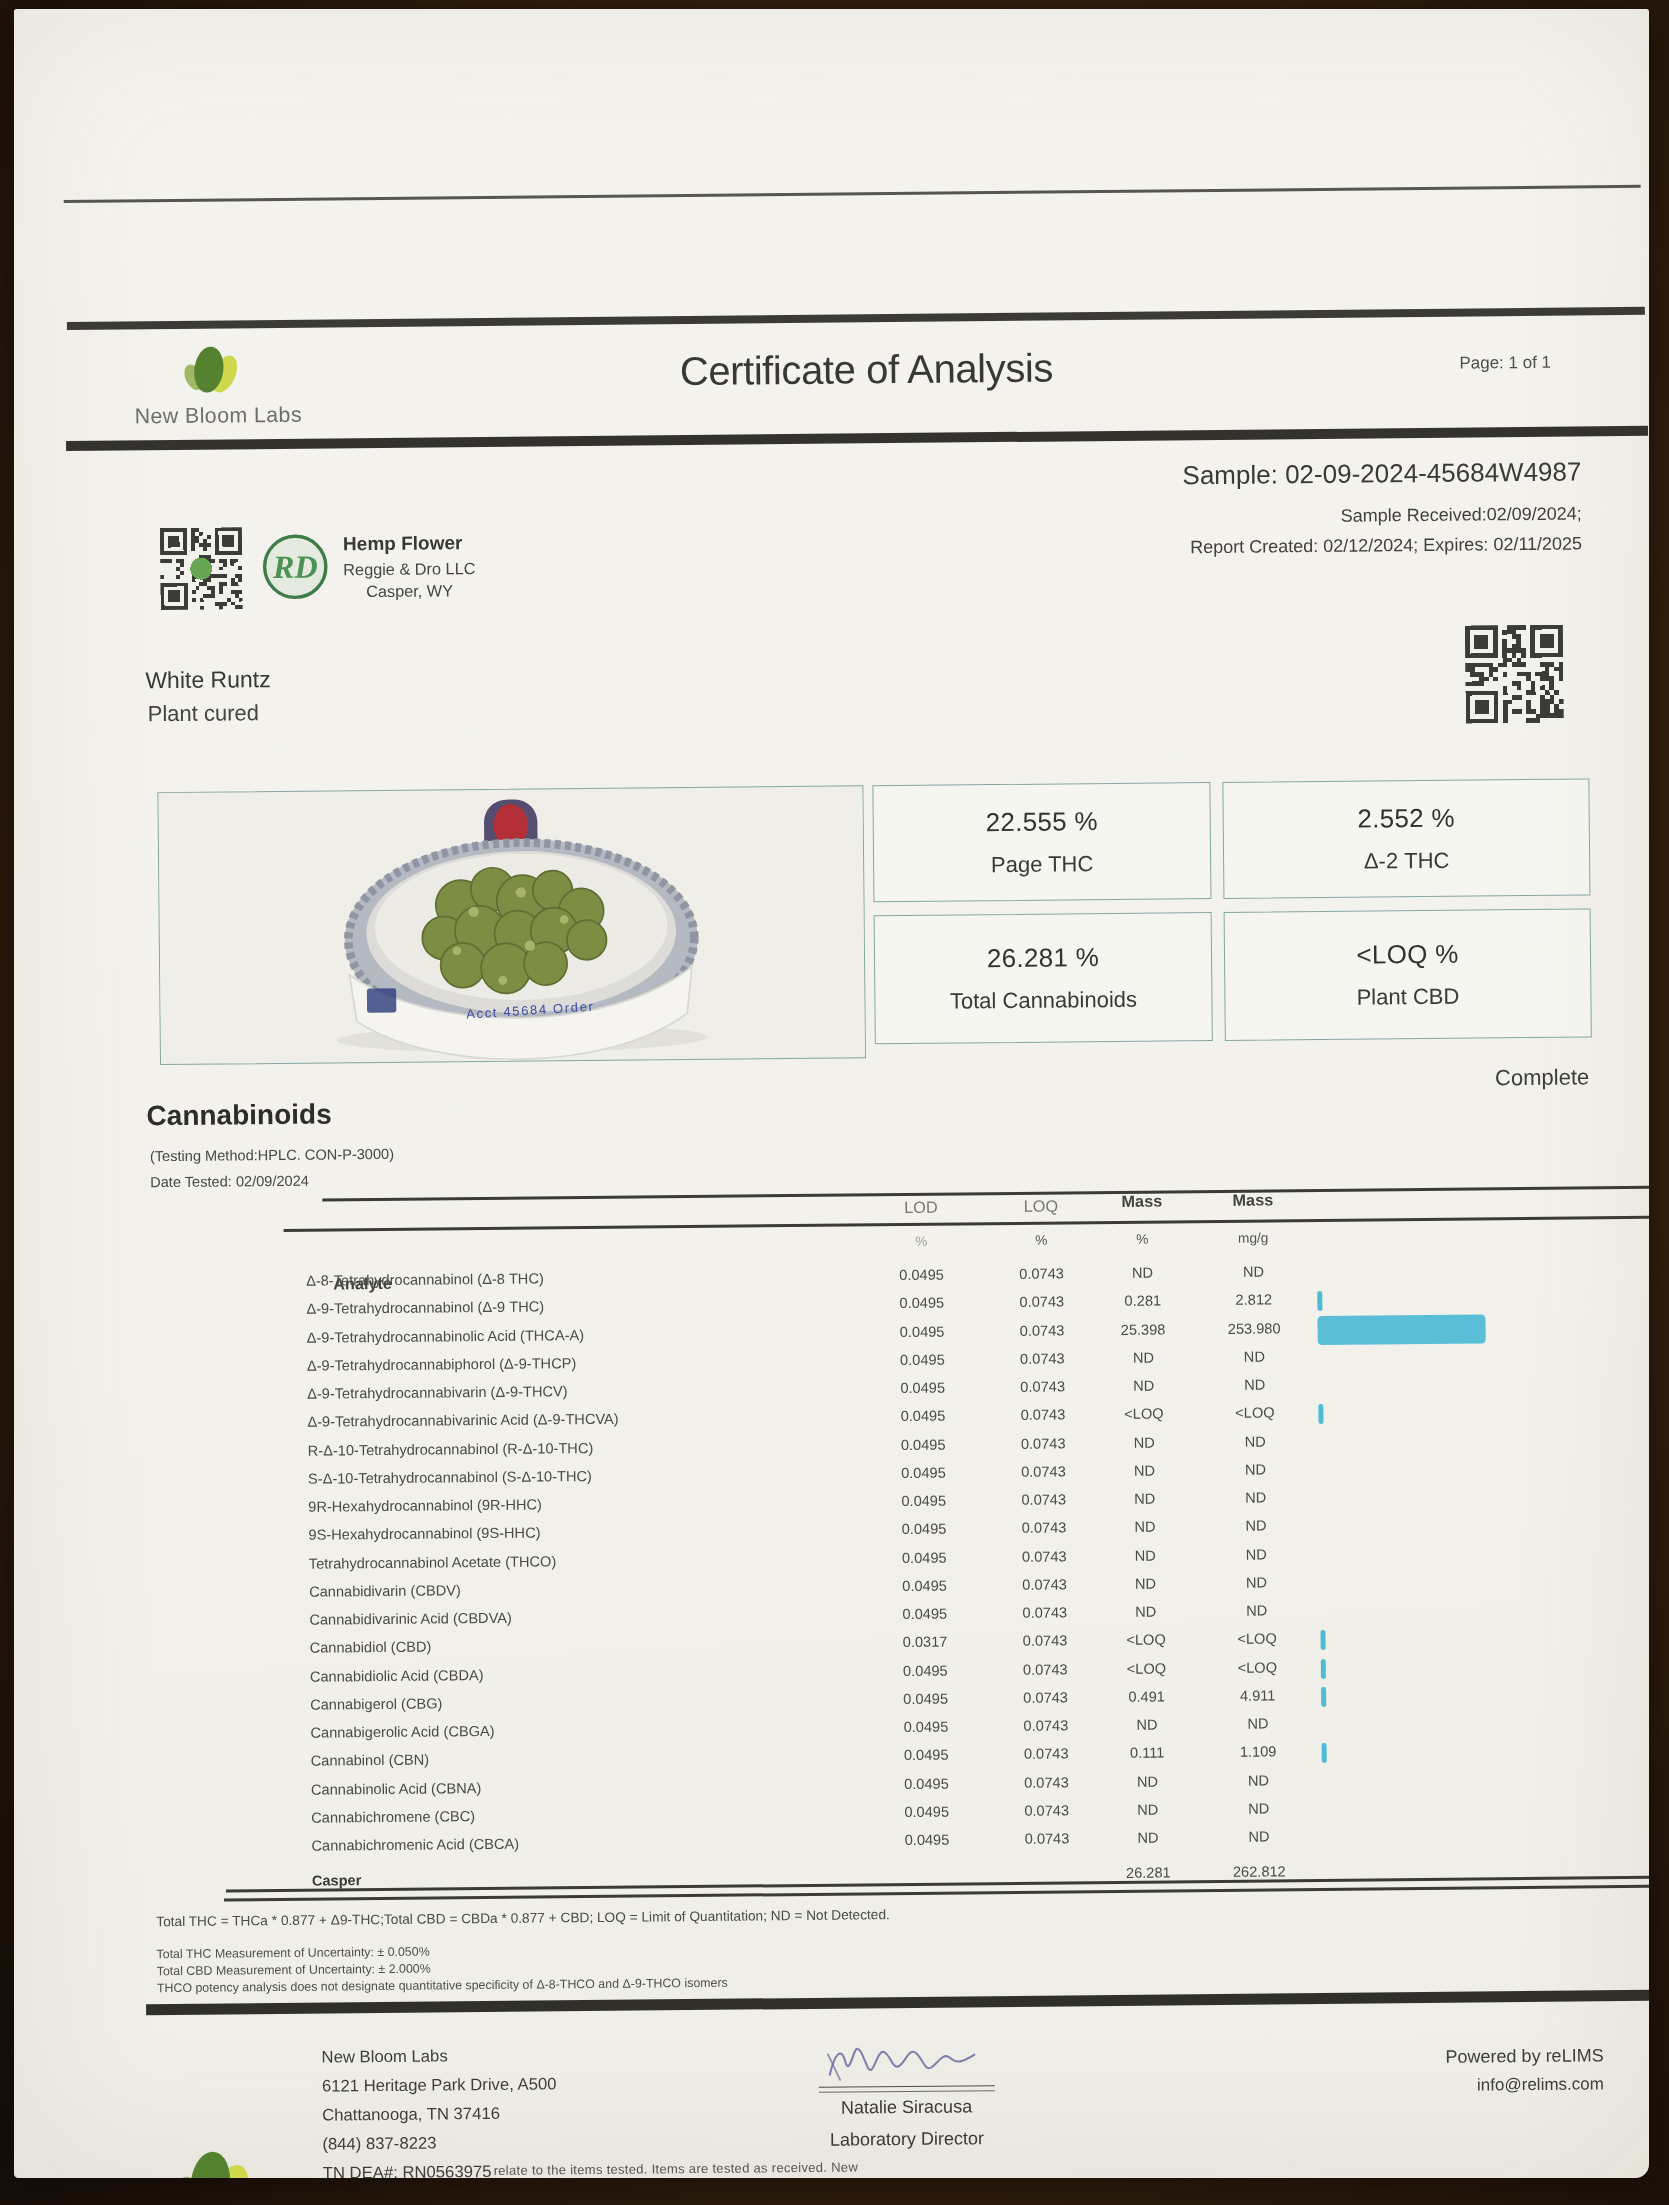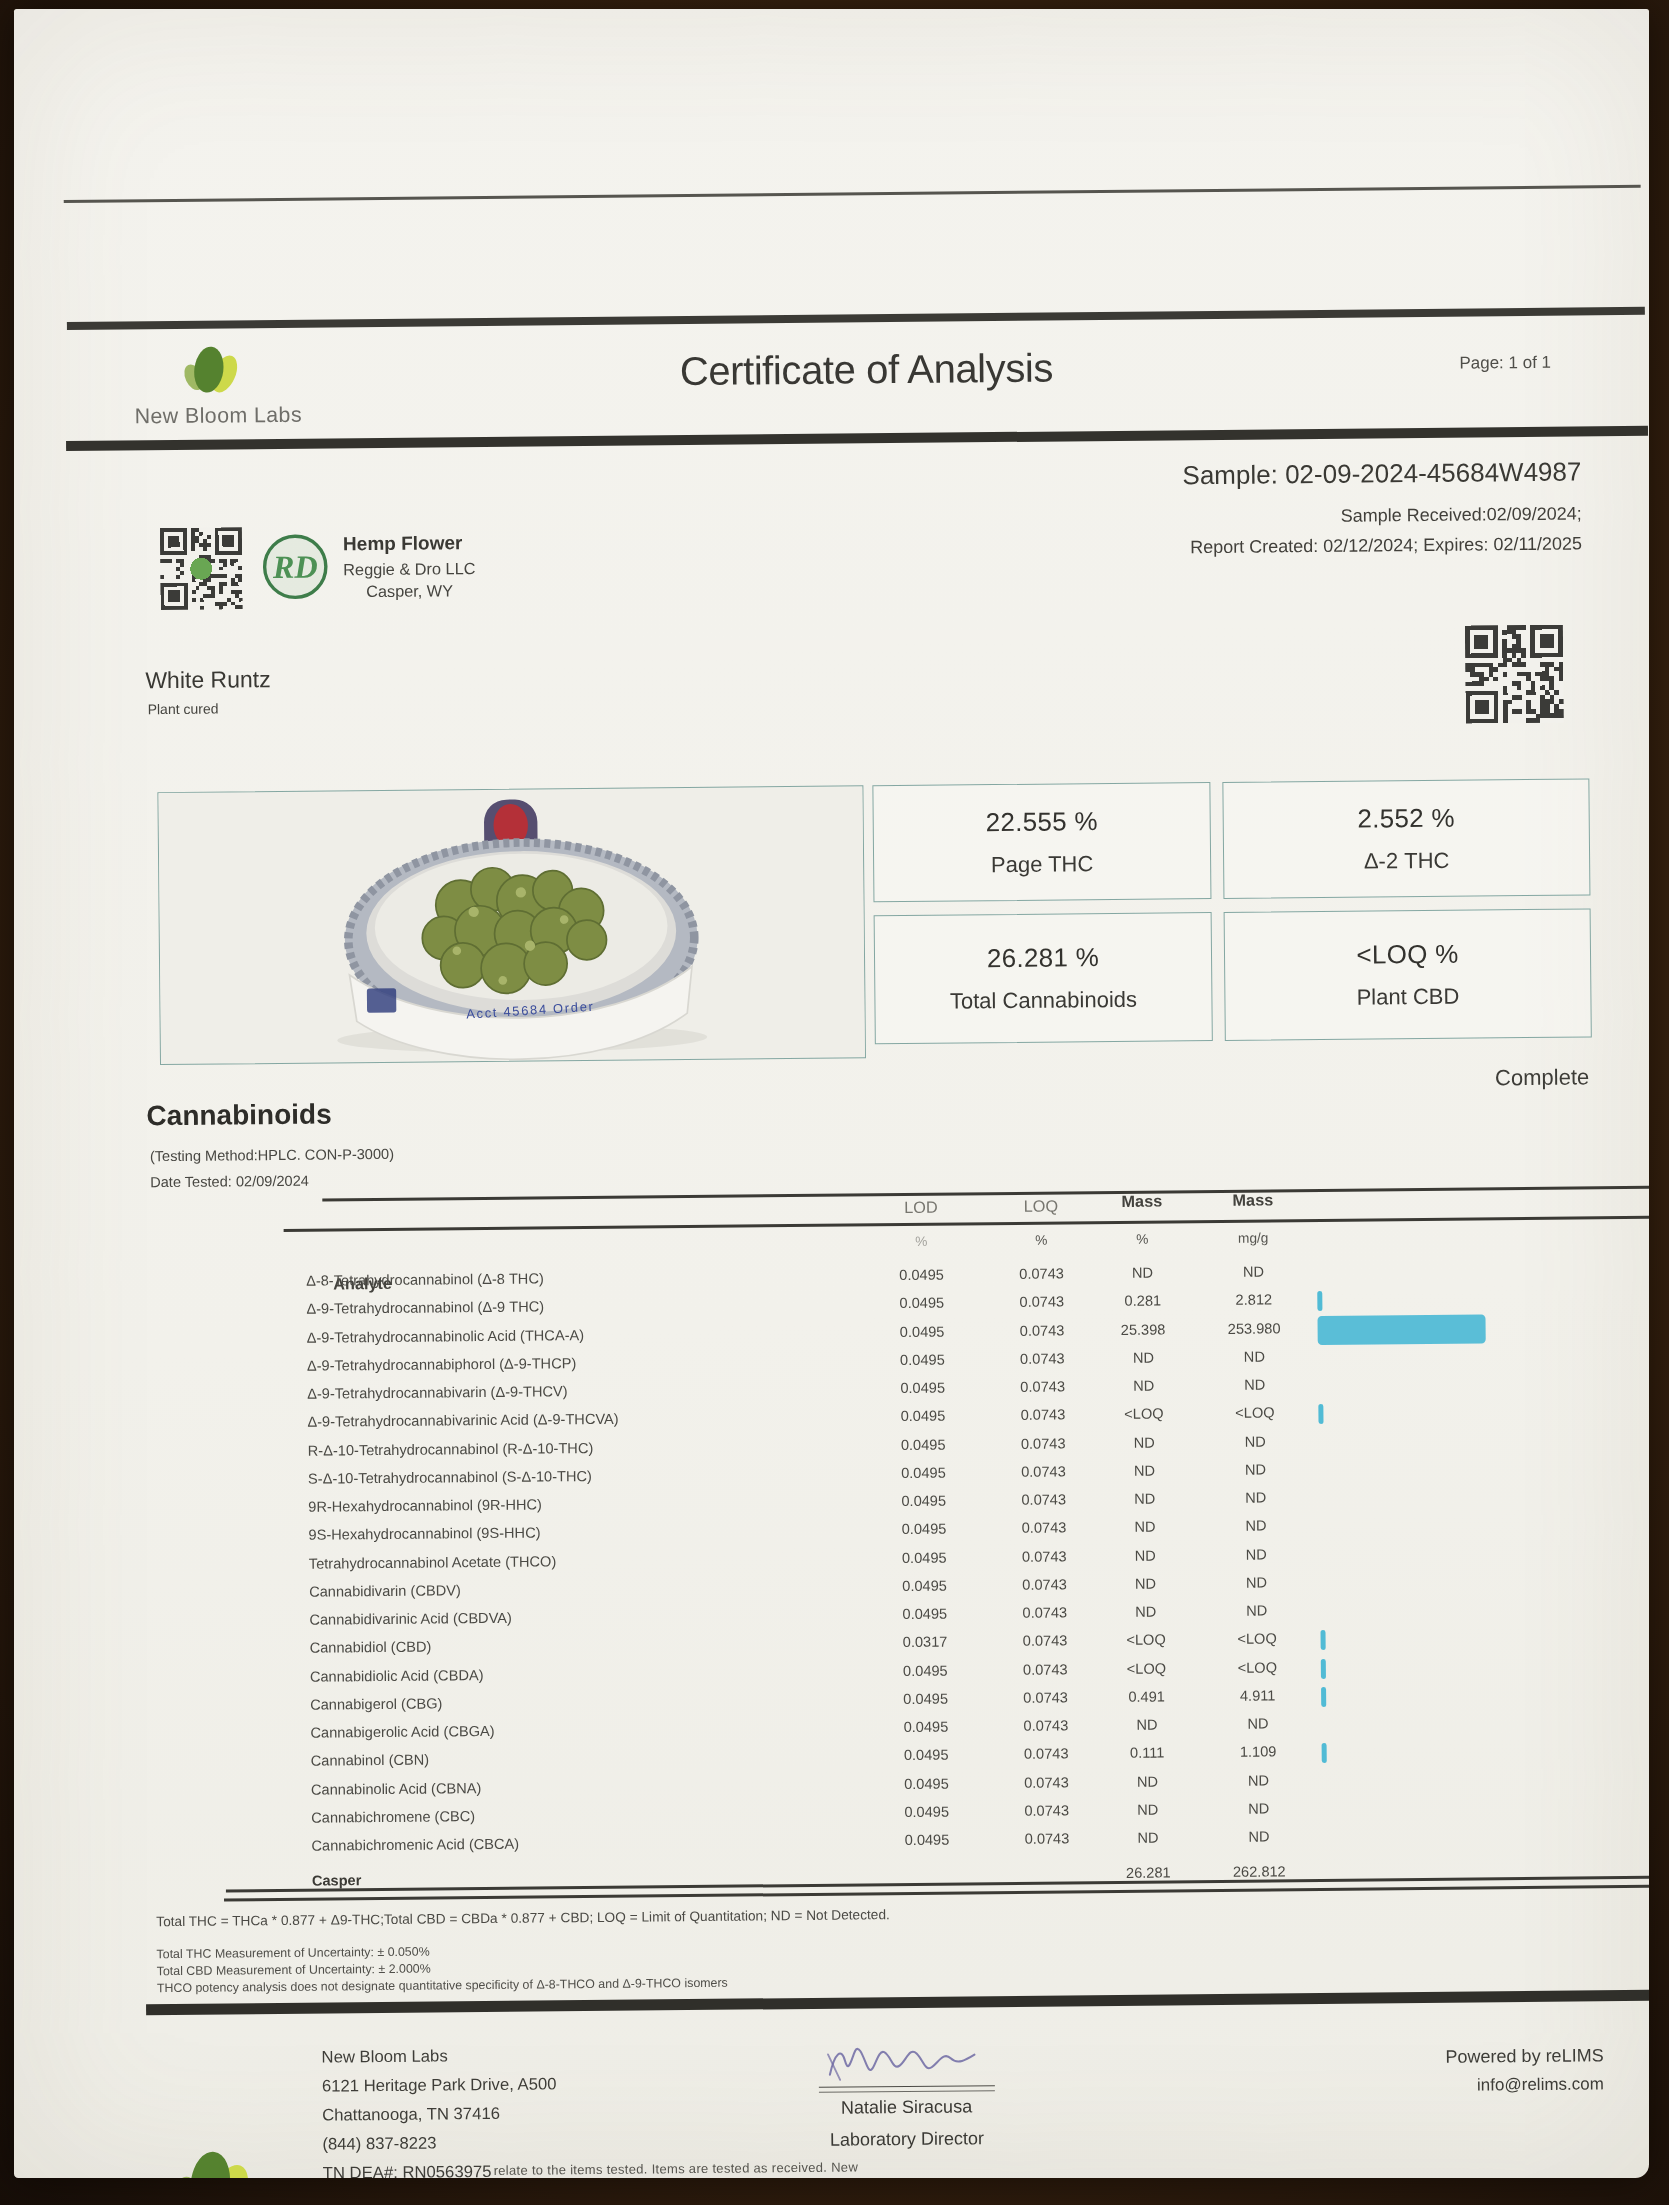--- a/index.html
+++ b/index.html
@@ -29,21 +29,21 @@
   
   .s1{font-size:26px;color:#3a3934;}
   .s2{font-size:18px;color:#413f3a;}
 
   
   .ptype{font-size:19px;font-weight:700;color:#3a3934;}
   .pline{font-size:16.3px;color:#45443f;}
   .qr{position:absolute;background:#f2f1ec;}
 
   .strain{font-size:23px;color:#393833;}
-  .prep{font-size:14px;color:#45443f;}
+  .prep{font-size:22px;color:#45443f;}
 
   .photo-box{position:absolute;border:1.7px solid #84a7a2;background:#f0efe9;}
   .rbox{position:absolute;border:1.7px solid #84a7a2;background:rgba(253,253,250,.35);
         display:flex;flex-direction:column;align-items:center;justify-content:center;gap:13.7px;}
   .rbox .v{font-size:26px;font-weight:500;color:#33322e;letter-spacing:0.3px;}
   .rbox .l{font-size:22px;color:#3a3935;}
 
   .complete{font-size:22px;color:#3e3d38;}
   .sec-title{font-size:28px;font-weight:600;color:#2e2d29;}
   .meta{font-size:14.6px;color:#484742;}

